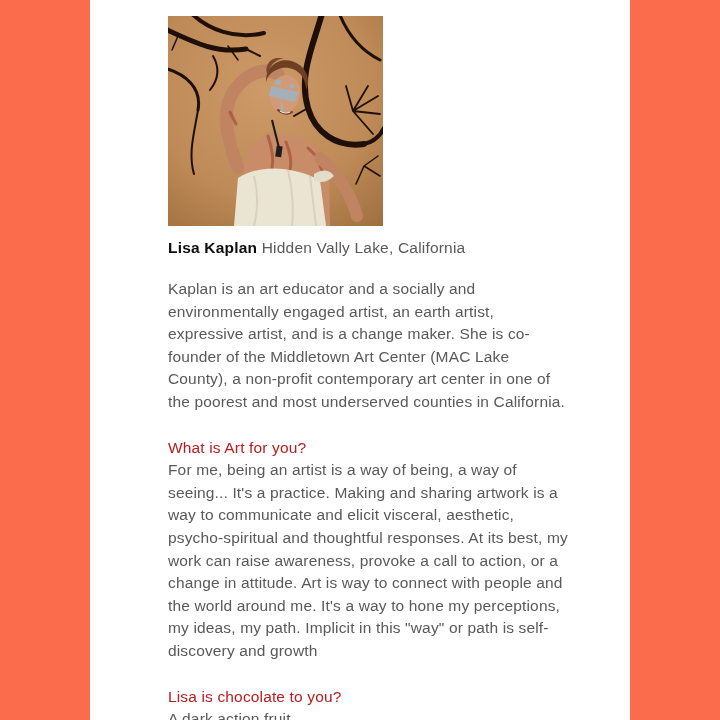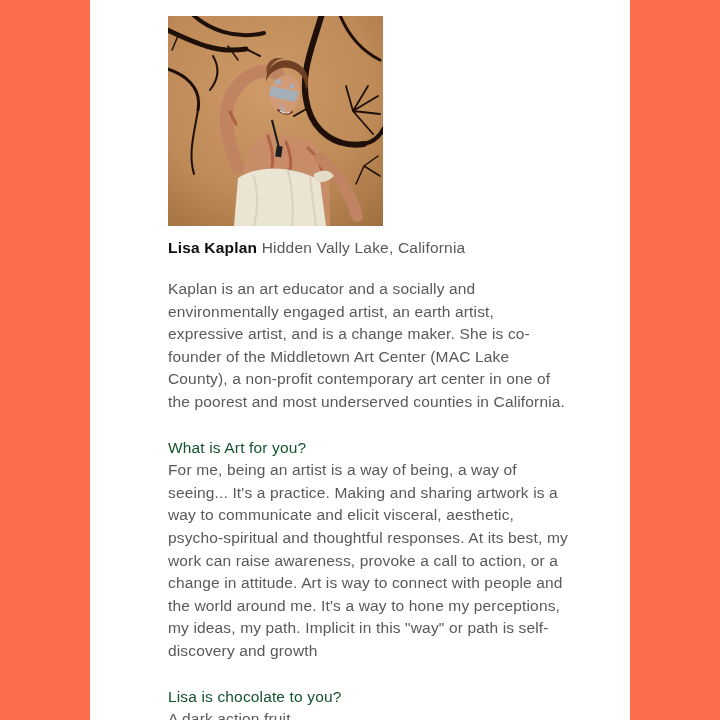--- a/index.html
+++ b/index.html
@@ -67,21 +67,21 @@
     left: 78px;
     top: 262px;
     width: 404px;
     color: #595959;
     font-size: 15.5px;
     line-height: 22.6px;
     letter-spacing: 0.15px;
   }
   .bio { margin: 0 0 0 0; }
   .q-heading {
-    color: #14532d;
+    color: #b91c1c;
     margin: 23px 0 0 0;
     font-size: 15.5px;
     font-weight: normal;
   }
   .answer { margin: 0; }
 </style>
 </head>
 <body>
 
 <div class="stage">

